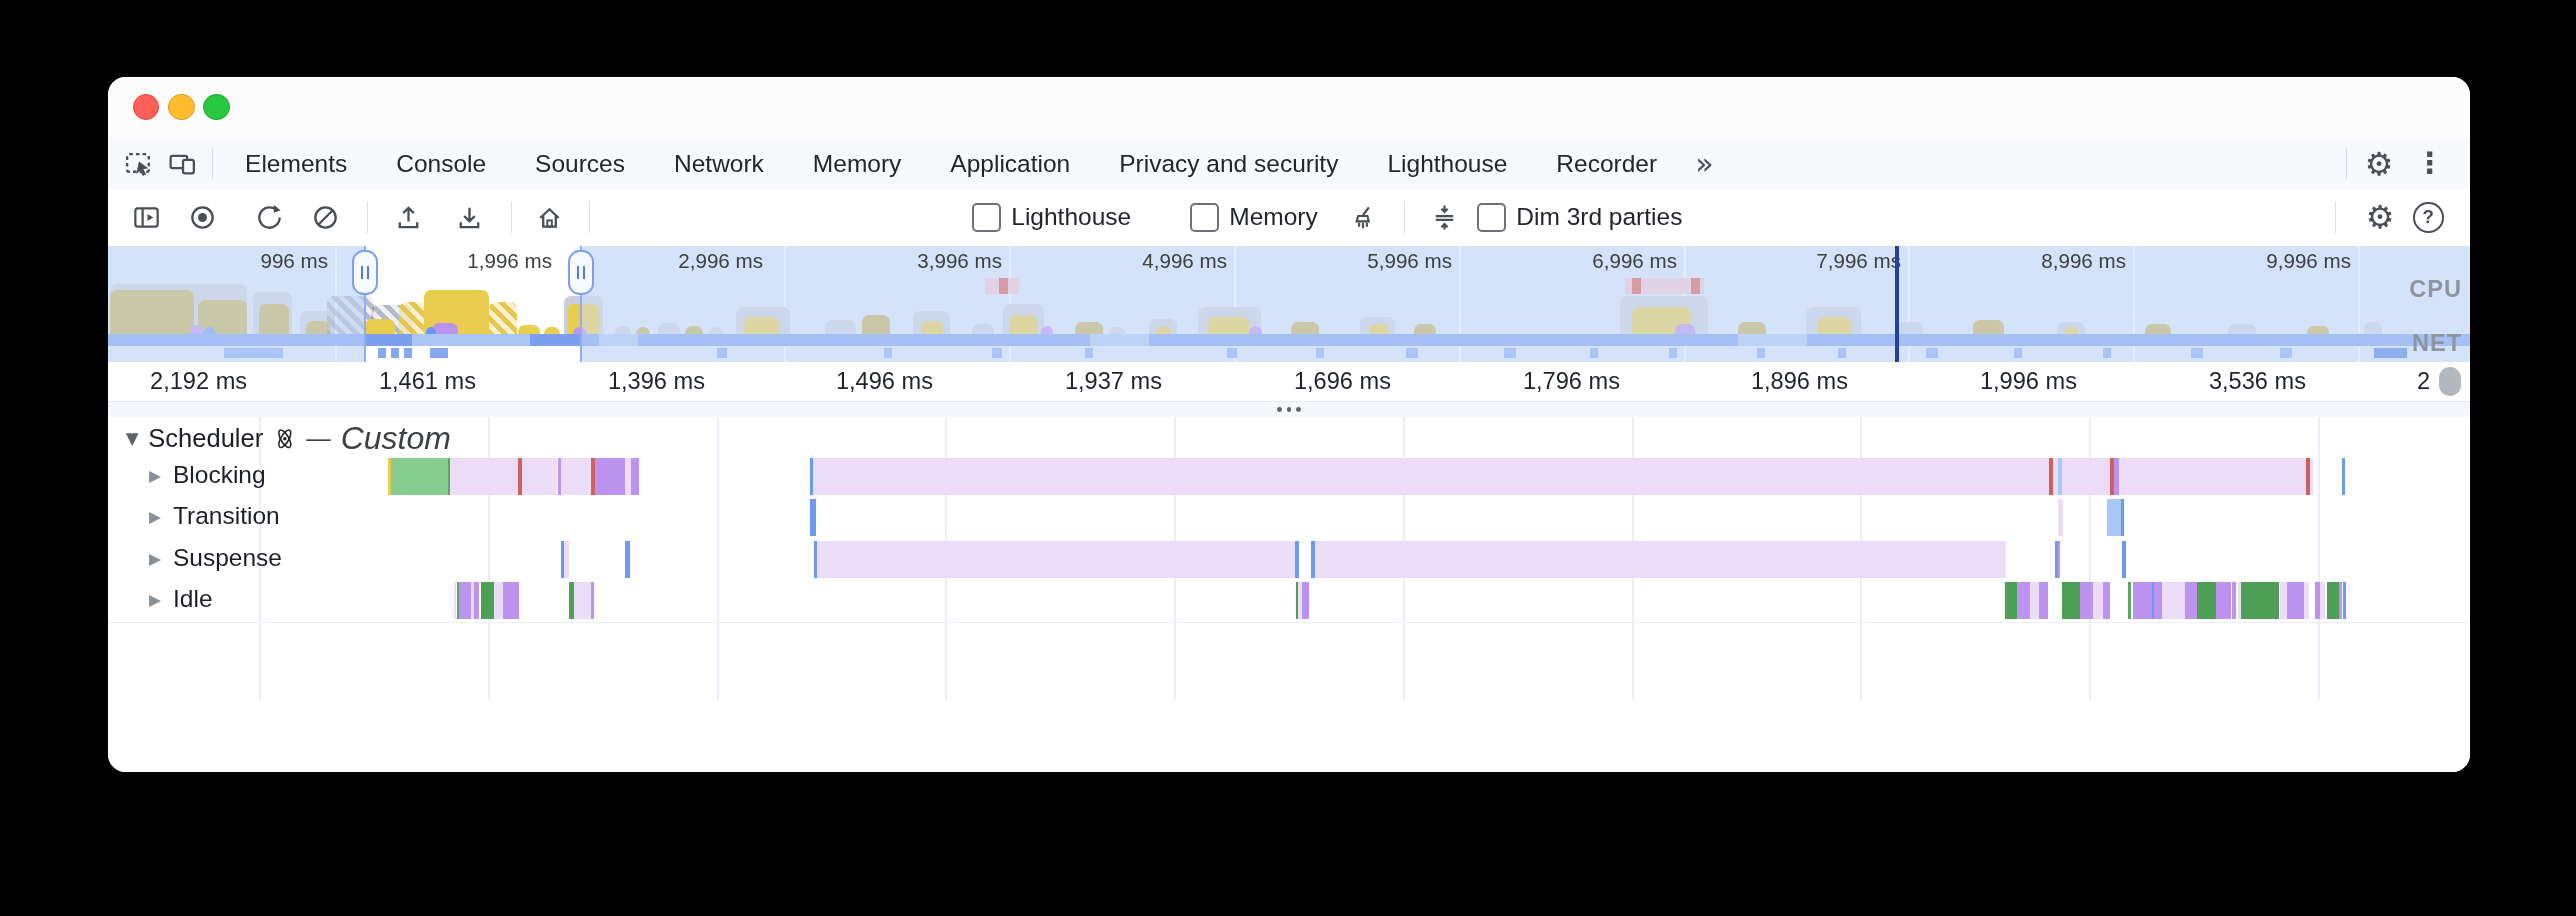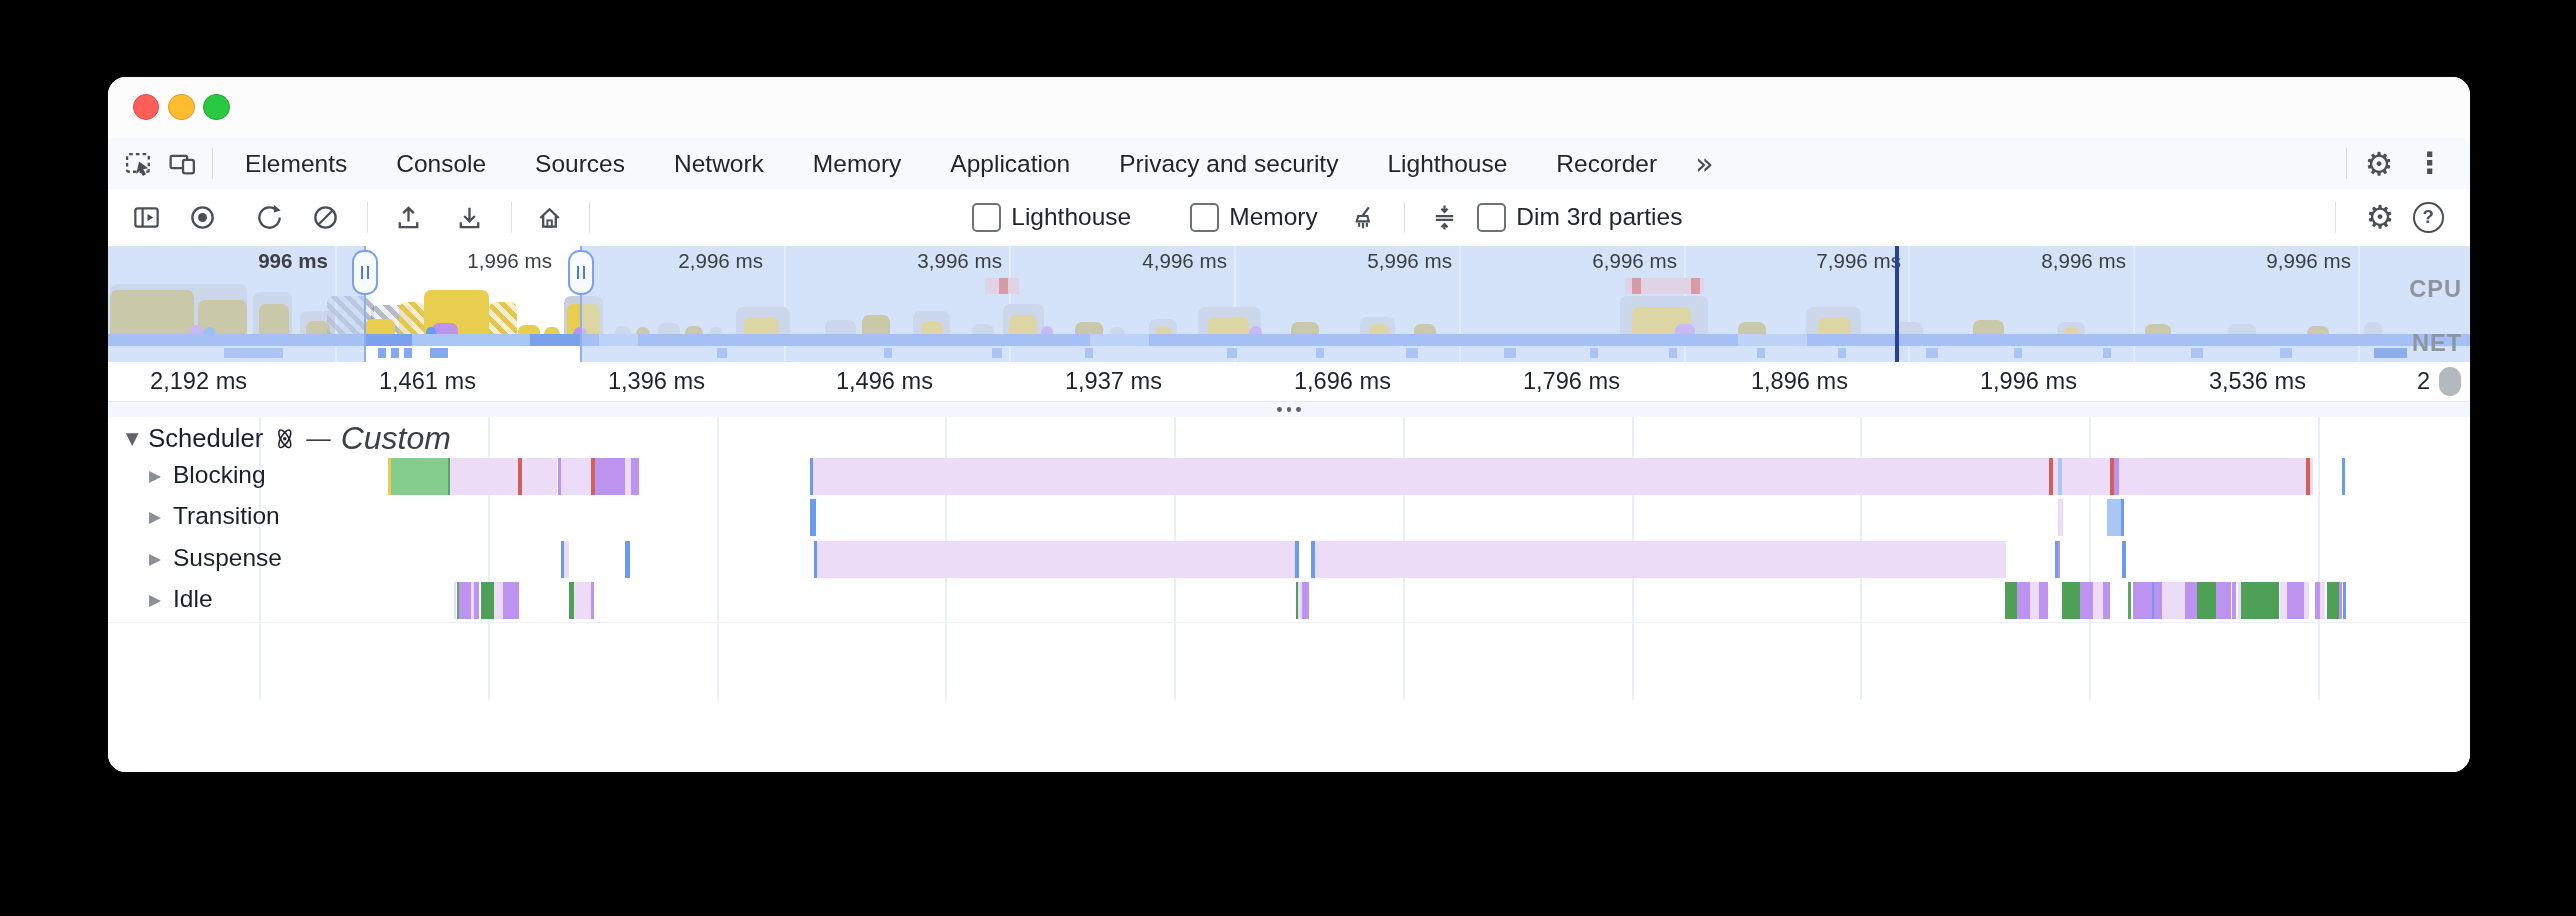--- a/index.html
+++ b/index.html
@@ -332,21 +332,21 @@
         <div class="sel-line" style="left: 472px;"></div>
         <div class="handle" style="left: 244px;">
           <i></i>
           <i></i>
         </div>
         <div class="handle" style="left: 460px;">
           <i></i>
           <i></i>
         </div>
         <div class="playhead" style="left: 1787px;"></div>
-        <div class="ov-label" style="left: 73px; font-weight: bold;">996 ms</div>
+        <div class="ov-label" style="left: 73px;">996 ms</div>
         <div class="ov-label" style="left: 297px;">1,996 ms</div>
         <div class="ov-label" style="left: 508px;">2,996 ms</div>
         <div class="ov-label" style="left: 747px;">3,996 ms</div>
         <div class="ov-label" style="left: 972px;">4,996 ms</div>
         <div class="ov-label" style="left: 1197px;">5,996 ms</div>
         <div class="ov-label" style="left: 1422px;">6,996 ms</div>
         <div class="ov-label" style="left: 1646px;">7,996 ms</div>
         <div class="ov-label" style="left: 1871px;">8,996 ms</div>
         <div class="ov-label" style="left: 2096px;">9,996 ms</div>
       </div>

